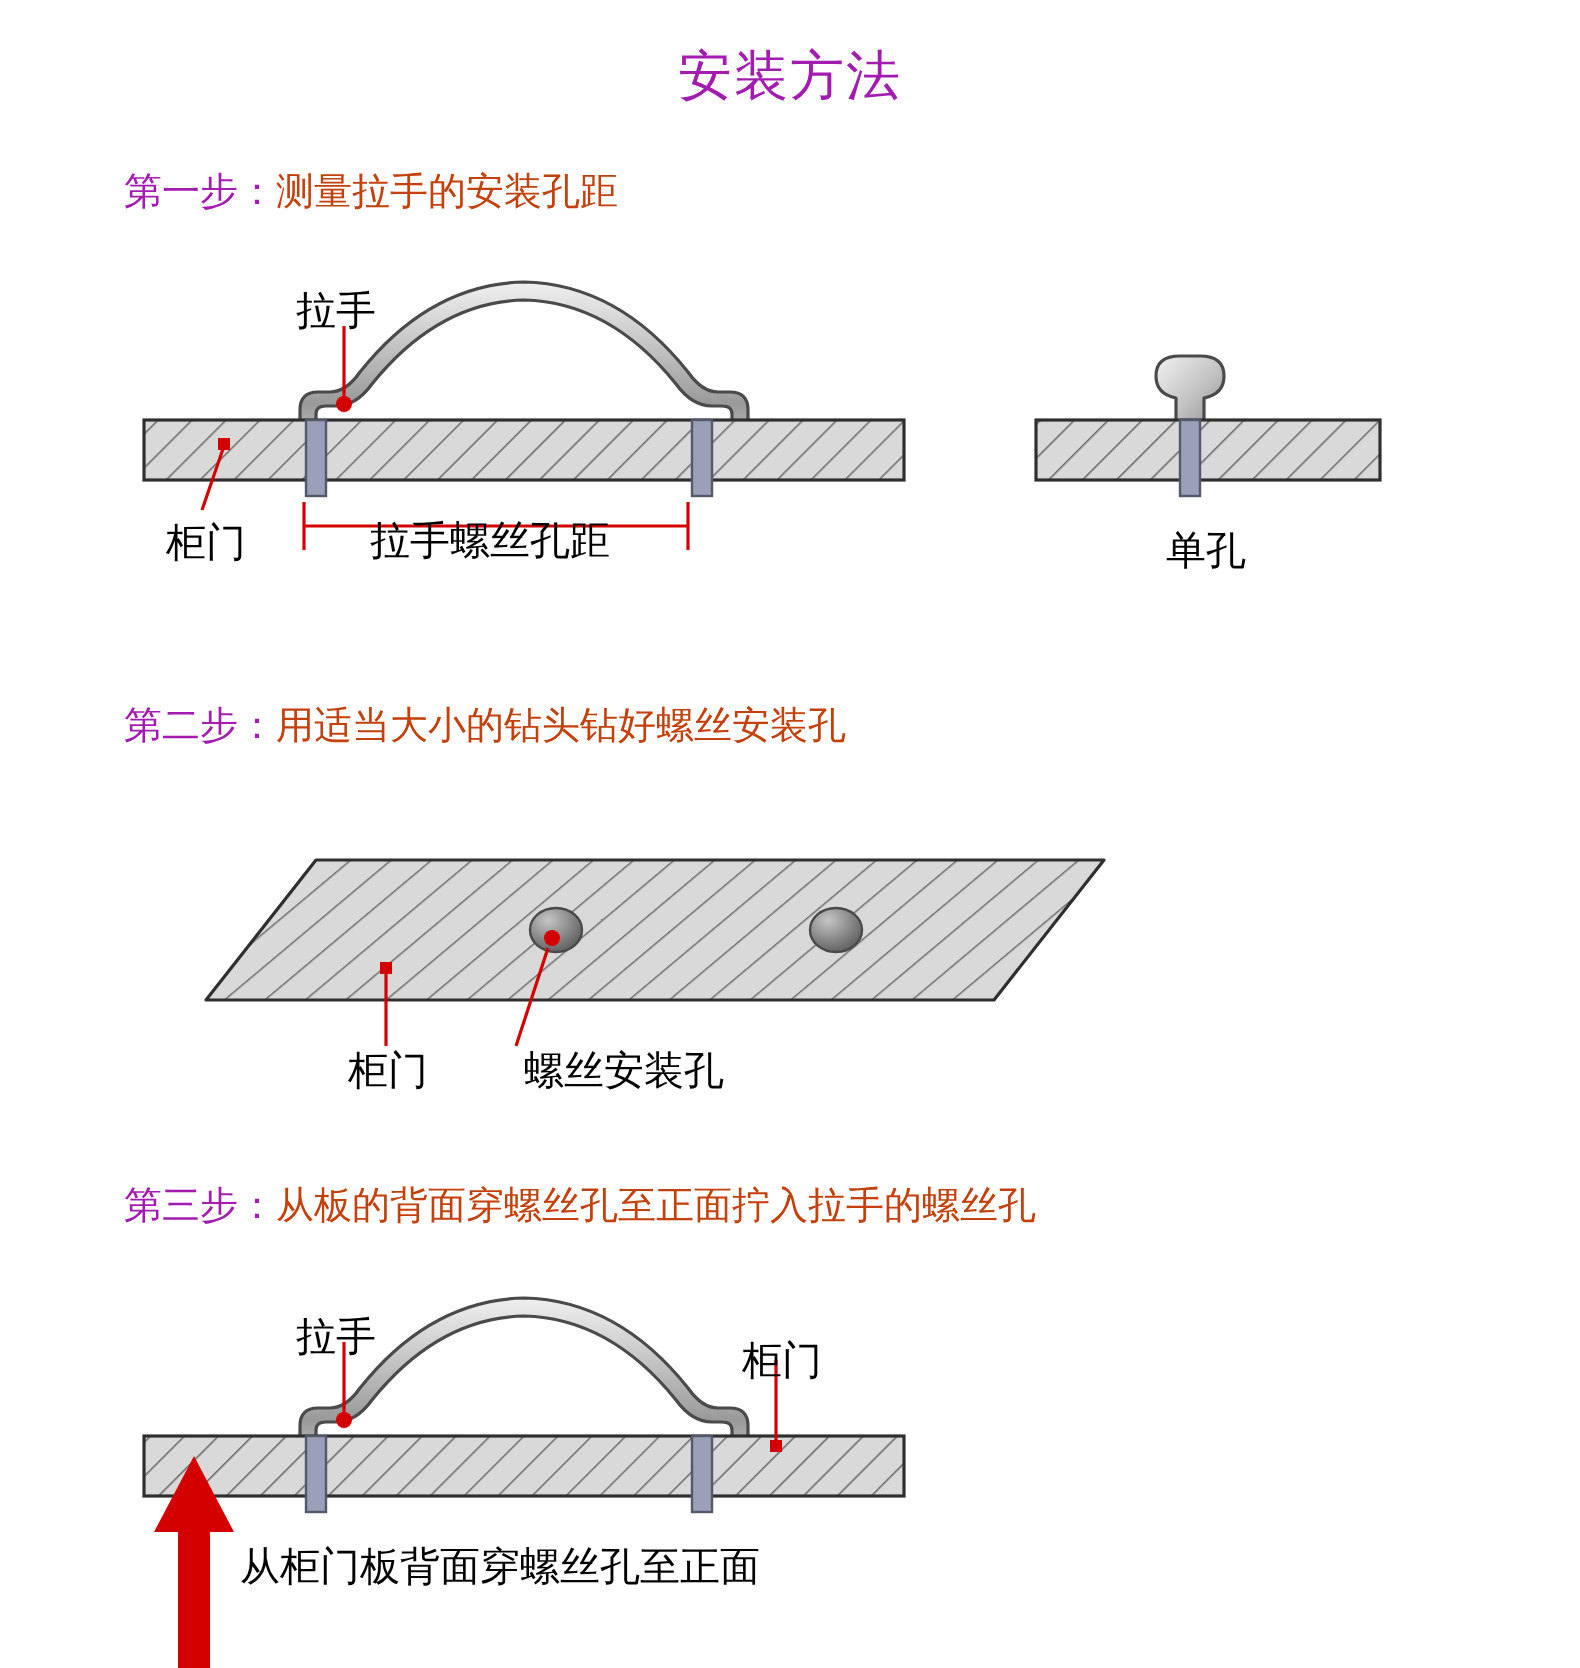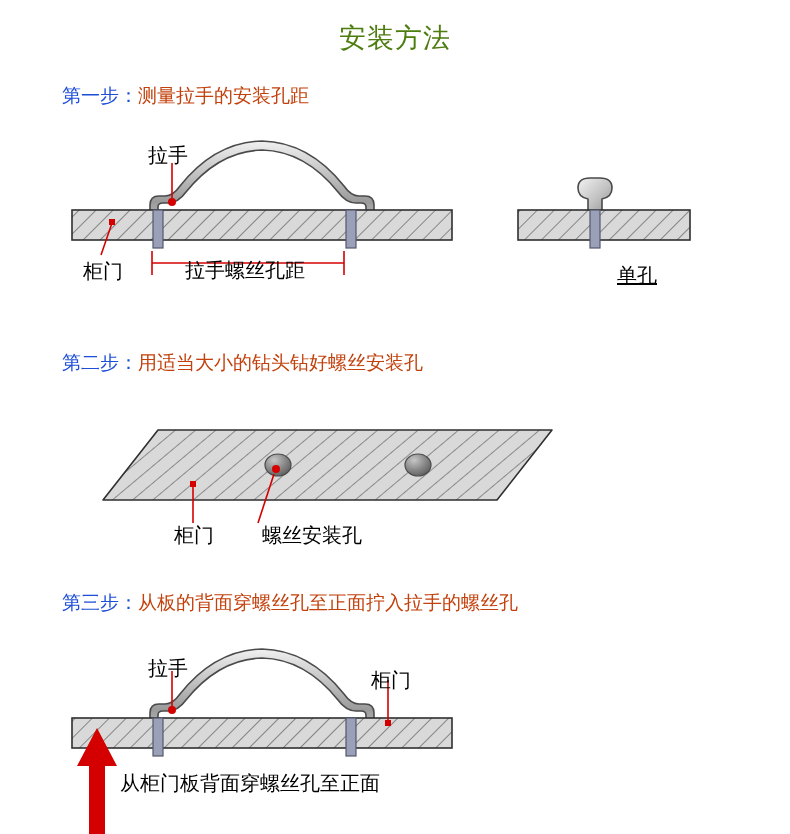--- a/index.html
+++ b/index.html
@@ -16,29 +16,29 @@
     overflow: hidden;
   }
   .page-title {
     position: absolute;
     top: 20px;
     left: 0;
     width: 790px;
     text-align: center;
     font-size: 27px;
     letter-spacing: 1px;
-    color: #4d7c0f;
+    color: #a21caf;
   }
   .step-head {
     position: absolute;
     font-size: 19px;
     white-space: nowrap;
   }
   .step-head .num {
-    color: #1d4ed8;
+    color: #a21caf;
   }
   .step-head .txt {
     color: #c2410c;
   }
   .label {
     position: absolute;
     font-size: 20px;
     white-space: nowrap;
     color: #000;
   }
@@ -103,21 +103,21 @@
 
     <path d="M590,178 Q578,178 578,188 Q578,197 588,199 L588,214 L602,214 L602,199 Q612,197 612,188 Q612,178 600,178 Z" fill="url(#knobGrad)" stroke="#4a4a4a" stroke-width="1.6" stroke-linejoin="round"></path>
     <rect x="518" y="210" width="172" height="30" fill="url(#hatchA)" stroke="#2f2f2f" stroke-width="1.6"></rect>
     <rect x="590" y="210" width="10" height="38" fill="#9aa0b8" stroke="#54586b" stroke-width="1.2"></rect>
   </svg>
 </div>
 
 <div class="label" style="top:142px; left:148px;">拉手</div>
 <div class="label" style="top:258px; left:83px;">柜门</div>
 <div class="label" style="top:257px; left:185px;">拉手螺丝孔距</div>
-<div class="label" style="top:262px; left:617px;text-decoration:underline;">单孔</div>
+<div class="label" style="top:262px; left:583px;">单孔</div>
 
 <div class="step-head" style="top:350px; left:62px;">
   <span class="num">第二步</span><span class="num">：</span><span class="txt">用适当大小的钻头钻好螺丝安装孔</span>
 </div>
 
 <div class="fig" style="left:0; top:390px; width:790px; height:170px;">
   <svg width="790" height="170" viewBox="0 0 790 170">
     <defs>
       <pattern id="hatchB" patternUnits="userSpaceOnUse" width="13" height="13" patternTransform="rotate(50)">
         <rect width="13" height="13" fill="#d9d9d9"></rect>

